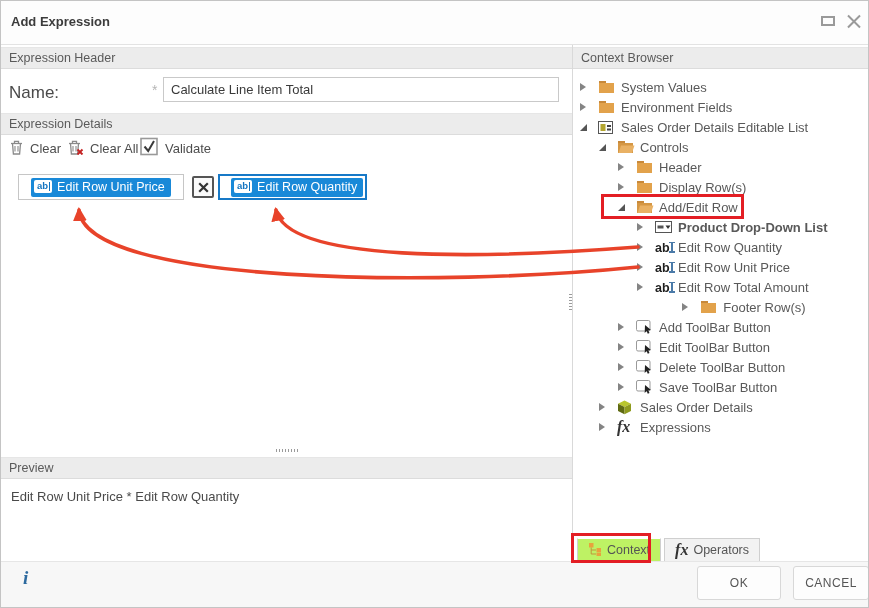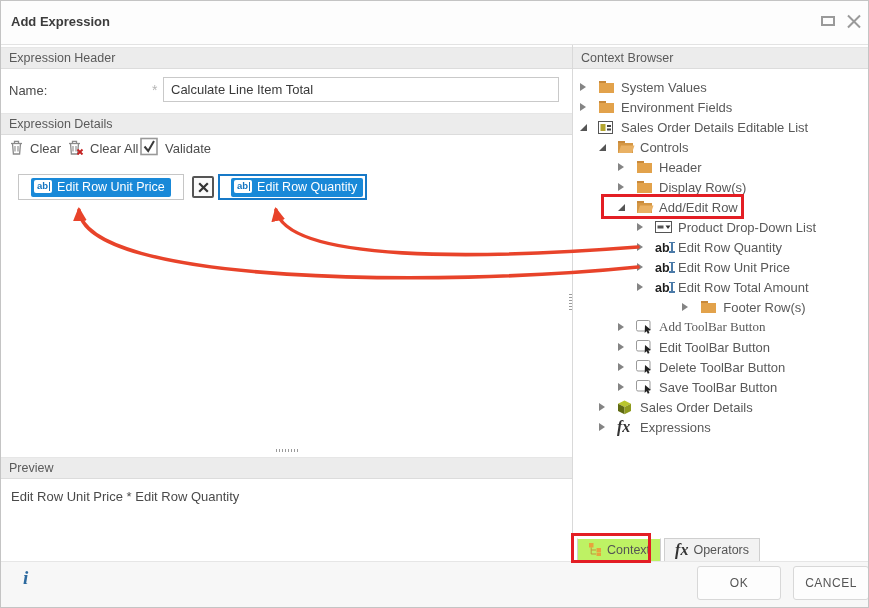--- a/index.html
+++ b/index.html
@@ -19,21 +19,21 @@
   .win-close:after{transform:rotate(-45deg);}
 
   
   .left-panel{left:0;top:44px;width:571px;height:516px;background:#fff;}
   .right-panel{left:571px;top:44px;width:298px;height:516px;background:#fff;border-left:1px solid #d9d9d9;box-sizing:border-box;}
   .bottombar{left:0;top:560px;width:100%;height:48px;background:#f7f7f7;border-top:1px solid #e6e6e6;box-sizing:border-box;}
 
   .secbar{background:#ececec;border-top:1px solid #e6e6e6;border-bottom:1px solid #dcdcdc;box-sizing:border-box;height:22px;line-height:21px;font-size:12.5px;color:#5a5a5a;padding-left:8px;}
 
   
-  .name-label{font-size:13px;color:#4a4a4a;}
+  .name-label{font-size:17px;color:#4a4a4a;}
   .req-star{font-size:14px;color:#b5b5b5;}
   .name-input{position:absolute;left:162px;top:32px;width:396px;height:25px;border:1px solid #c9c9c9;box-sizing:border-box;font-family:"Liberation Sans",sans-serif;font-size:13px;color:#3a3a3a;padding:0 0 0 7px;background:#fff;outline:none;}
 
   
   .toolbtn{position:absolute;display:flex;align-items:center;gap:6px;font-size:13px;color:#4d4d4d;cursor:default;}
 
   
   .tok-box{position:absolute;height:26px;box-sizing:border-box;background:#fff;display:flex;align-items:center;padding-left:12px;}
   .tok-box.plain{border:1px solid #c6c6c6;}
   .tok-box.focused{border:2px solid #1779c7;padding-left:11px;}
@@ -248,21 +248,21 @@
           </span>
           <span class="tree-icon">
             <svg width="18" height="14" viewBox="0 0 18 14">
               <rect x="1" y="1" width="7" height="4" fill="#c8893a"></rect>
               <rect x="1" y="3" width="15" height="10" fill="#d59744"></rect>
               <path d="M4 5.5 h13.5 l-2.6 7.5 H1.5 z" fill="#e9b164"></path>
             </svg>
           </span>
           <span class="tree-label">Add/Edit Row</span>
         </div>
-        <div class="tree-row" style="padding-left: 64px;">
+        <div class="tree-row" style="padding-left: 64px; font-weight: bold;">
           <span class="exp">
             <span class="exp-collapsed"></span>
           </span>
           <span class="tree-icon">
             <svg width="17" height="12" viewBox="0 0 17 12">
               <rect x="0.5" y="0.5" width="16" height="11" fill="#fff" stroke="#555"></rect>
               <rect x="2.5" y="4.5" width="6" height="3" fill="#555"></rect>
               <path d="M10.5 4.5 h5 l-2.5 3.5 z" fill="#333"></path>
             </svg>
           </span>
@@ -300,21 +300,21 @@
             <span class="exp-collapsed"></span>
           </span>
           <span class="tree-icon">
             <svg width="17" height="14" viewBox="0 0 17 14">
               <rect x="1" y="1" width="7" height="4" fill="#c8893a"></rect>
               <rect x="1" y="3" width="15" height="10" fill="#e2a24b"></rect>
             </svg>
           </span>
           <span class="tree-label">Footer Row(s)</span>
         </div>
-        <div class="tree-row" style="padding-left: 45px; font-family: Liberation Serif, serif;">
+        <div class="tree-row" style="padding-left: 45px;">
           <span class="exp">
             <span class="exp-collapsed"></span>
           </span>
           <span class="tree-icon">
             <svg width="17" height="14" viewBox="0 0 17 14">
               <rect x="0.5" y="0.5" width="13.5" height="10.5" rx="1.5" fill="#fff" stroke="#9a9a9a"></rect>
               <path d="M9 5 l6 5 -2.7 0.4 1.2 2.6 -1.7 0.8 -1.2 -2.7 -1.9 1.9 z" fill="#222"></path>
             </svg>
           </span>
           <span class="tree-label">Add ToolBar Button</span>

